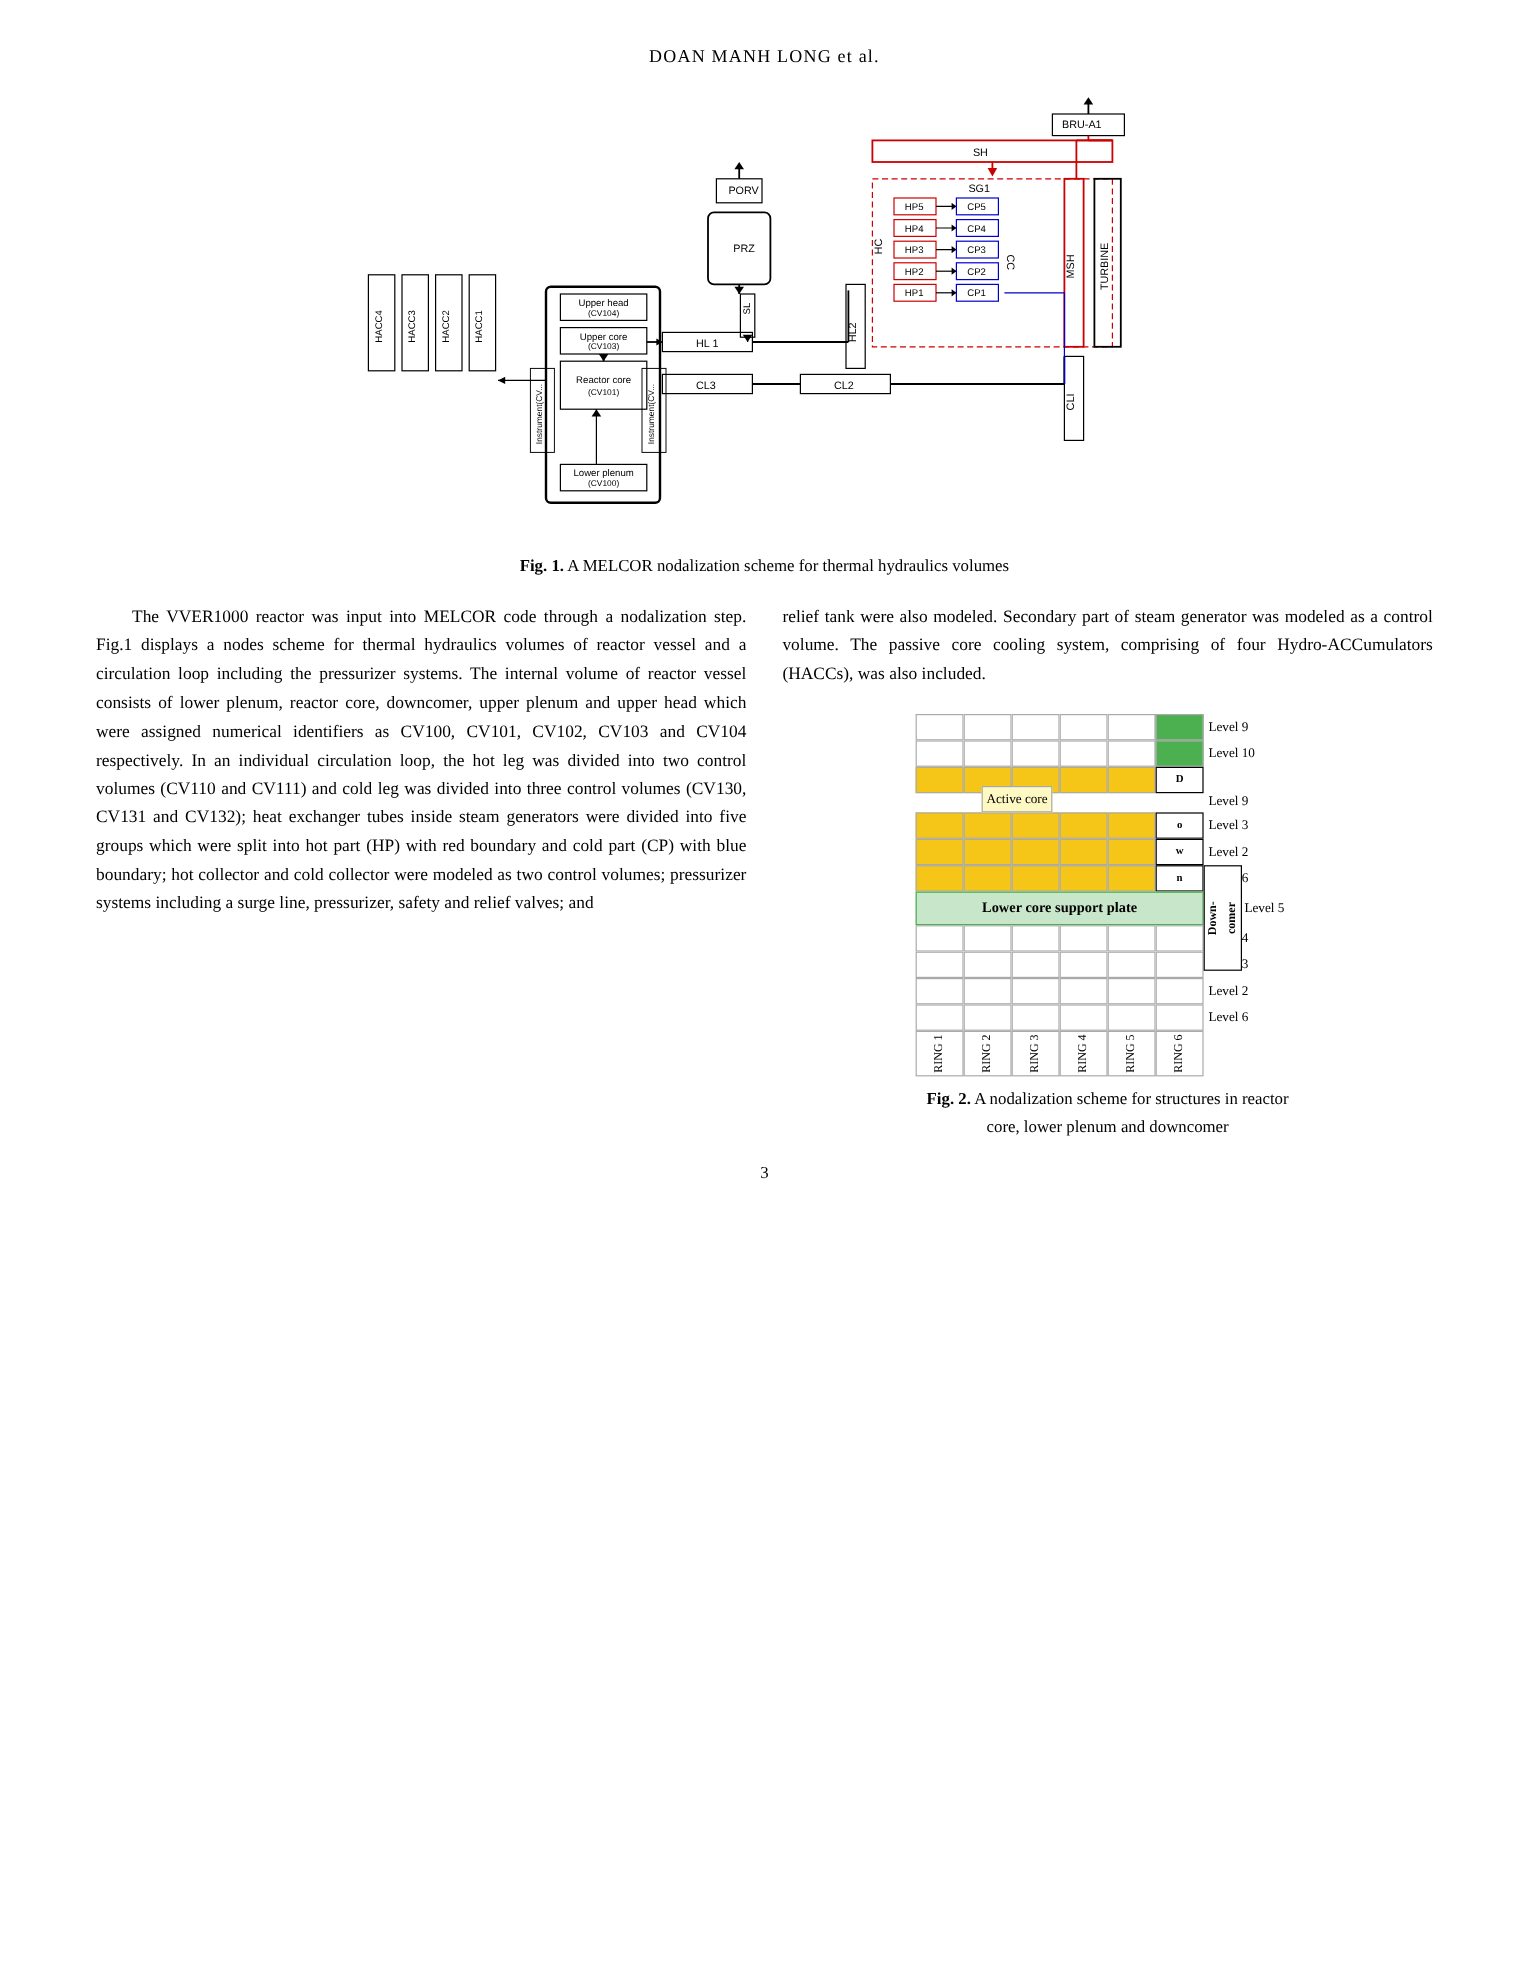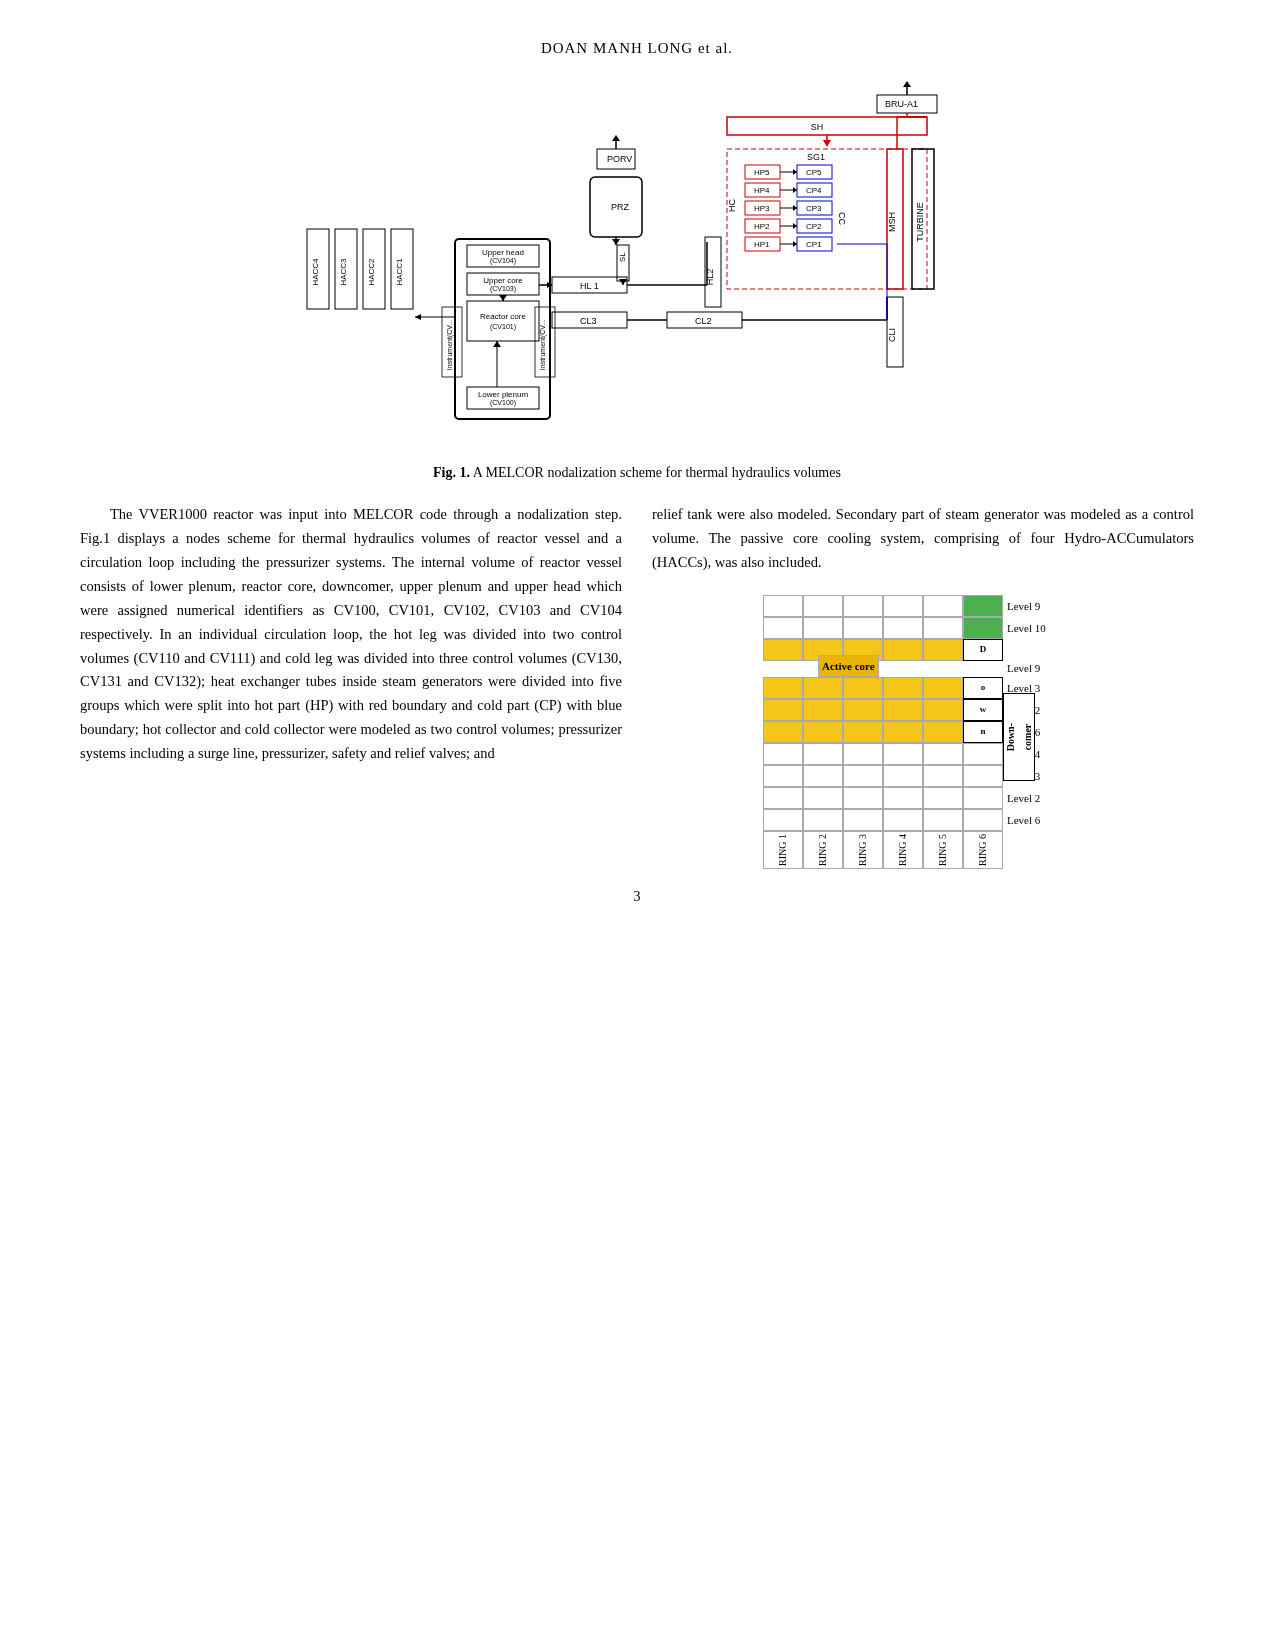--- a/index.html
+++ b/index.html
@@ -328,23 +328,28 @@
                 <div style="width:40px;height:22px;border:0.5px solid #aaa;background:#f5c518;"></div>
                 <div style="width:40px;height:22px;border:0.5px solid #aaa;background:#f5c518;"></div>
               </div>
               <div style="width:40px;height:22px;border:0.5px solid #000;background:#fff; display:flex;align-items:center;justify-content:center;font-size:9px;font-weight:bold;">n</div>
               <div style="font-size:11px;padding-left:4px;display:flex;align-items:center;white-space:nowrap;">Level 6</div>
             </div>
           </div>
         </div>
 
         <div style="position:relative; height:0; overflow:visible;">
-          <div style="position:absolute; top:-88px; left:55px; font-size:11px; font-weight:bold; background:#eab308; padding:1px 3px; border:1px solid #aaa;">Active core</div>
-        </div>
-
+          <div style="position:absolute; top:-88px; left:55px; font-size:11px; font-weight:normal; background:#fef9c3; padding:1px 3px; border:1px solid #aaa;">Active core</div>
+        </div>
+
+        <div style="display:flex; margin-left:0;">
+          <div style="width:240px; background:#c8e6c9; border:1.5px solid #4caf50; text-align:center; font-size:12px; font-weight:bold; padding:3px 0;">Lower core support plate</div>
+          <div style="width:30px;"></div>
+          <div style="font-size:11px;padding-left:4px;display:flex;align-items:center;white-space:nowrap;">Level 5</div>
+        </div>
 
         <div style="display:flex;">
           <div style="display:flex;">
             <div style="width:40px;height:22px;border:0.5px solid #aaa;background:#fff;"></div>
             <div style="width:40px;height:22px;border:0.5px solid #aaa;background:#fff;"></div>
             <div style="width:40px;height:22px;border:0.5px solid #aaa;background:#fff;"></div>
             <div style="width:40px;height:22px;border:0.5px solid #aaa;background:#fff;"></div>
             <div style="width:40px;height:22px;border:0.5px solid #aaa;background:#fff;"></div>
             <div style="width:40px;height:22px;border:0.5px solid #aaa;background:#fff;"></div>
           </div>
@@ -404,18 +409,21 @@
             <span style="writing-mode:vertical-rl;transform:rotate(180deg);font-size:10px;">RING 6</span>
           </div>
         </div>
 
         <div style="position:relative;height:0;overflow:visible;">
           <div style="position:absolute;top:-176px;left:240px;width:32px;height:88px;border:1px solid #000;display:flex;align-items:center;justify-content:center;background:#fff;overflow:hidden;">
             <span style="writing-mode:vertical-rl;transform:rotate(180deg);font-size:10px;font-weight:bold;text-align:center;">Down-<br>comer</span>
           </div>
         </div>
 
+      </div>
+      <div class="fig2-caption">
+        <strong>Fig. 2.</strong><span> A nodalization scheme for structures in reactor core, lower plenum and downcomer</span>
       </div>
     </div>
   </div>
 </div>
 
 <div class="page-number">3</div>
 
 </body></html>

